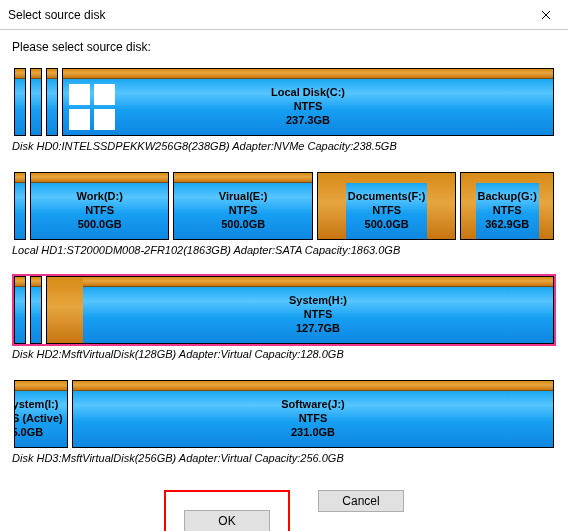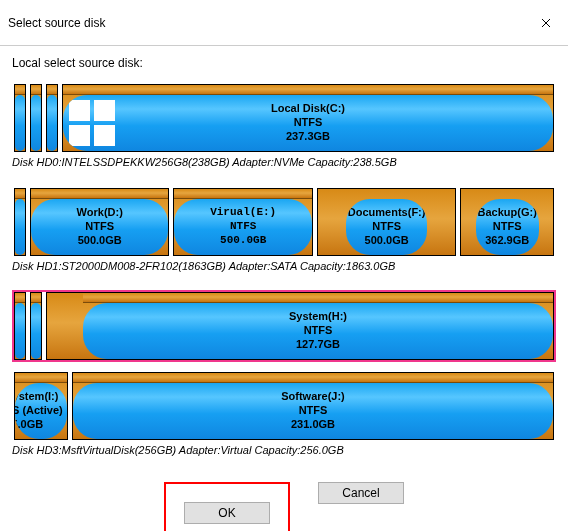--- a/index.html
+++ b/index.html
@@ -5,21 +5,21 @@
   * { box-sizing: border-box; margin: 0; padding: 0; }
   body {
     font-family: "Segoe UI", Tahoma, sans-serif;
     font-size: 11px;
     background: #fff;
     width: 568px;
     height: 531px;
     overflow: hidden;
   }
   .titlebar {
-    height: 46px;
+    height: 30px;
     display: flex;
     align-items: center;
     justify-content: space-between;
     padding: 0 0 0 8px;
     border-bottom: 1px solid #ccc;
     background: #fff;
   }
   .titlebar .title { font-size: 12px; }
   .titlebar .close {
     width: 45px;
@@ -61,21 +61,20 @@
     align-items: center;
     justify-content: center;
     text-align: center;
     font-weight: 700;
     font-size: 11px;
     color: #000;
     position: relative;
     overflow: hidden;
     padding: 0 2px;
     line-height: 1.25;
-    border-radius: 24px;
   }
   .slab.thin { width: 12px; }
   .slab.thin .body::after {
     content: '';
     position: absolute;
     left: 0; right: 0; top: 0; bottom: 0;
   }
 
   .winlogo {
     position: absolute;
@@ -125,21 +124,21 @@
 <div class="titlebar">
   <span class="title">Select source disk</span>
   <div class="close">
     <svg viewBox="0 0 10 10">
         <path d="M1 1 L9 9 M9 1 L1 9" stroke="#000" stroke-width="1" fill="none"></path>
       </svg>
   </div>
 </div>
 
 <div class="content">
-  <div class="prompt">Local select source disk:</div>
+  <div class="prompt">Please select source disk:</div>
   <div id="disks">
       <div class="diskgroup">
         <div class="partrow">
           <div class="slab thin">
             <div class="header"></div>
             <div class="body"></div>
           </div>
           <div class="slab thin">
             <div class="header"></div>
             <div class="body"></div>
@@ -172,21 +171,21 @@
             <div class="body"></div>
           </div>
           <div class="slab" style="flex: 3 1 0%; justify-content: space-between;">
             <div class="header"></div>
             <div class="body">
               <div class="txt">Work(D:)
 NTFS
 500.0GB</div>
             </div>
           </div>
-          <div class="slab" style="flex: 3 1 0%; font-family: Liberation Mono, monospace;">
+          <div class="slab" style="flex: 3 1 0%;">
             <div class="header"></div>
             <div class="body">
               <div class="txt">Virual(E:)
 NTFS
 500.0GB</div>
             </div>
           </div>
           <div class="slab" style="flex: 3 1 0%; align-items: center;">
             <div class="header"></div>
             <div class="body">
@@ -197,41 +196,42 @@
           </div>
           <div class="slab" style="flex: 2 1 0%; align-items: center;">
             <div class="header"></div>
             <div class="body">
               <div class="txt">Backup(G:)
 NTFS
 362.9GB</div>
             </div>
           </div>
         </div>
-        <div class="diskinfo">Disk HD1:ST2000DM008-2FR102(1863GB)  Adapter:SATA  Capacity:1863.0GB</div>
+        <div class="diskinfo">Local HD1:ST2000DM008-2FR102(1863GB)  Adapter:SATA  Capacity:1863.0GB</div>
       </div>
       <div class="diskgroup">
         <div class="partrow selected">
           <div class="slab thin">
             <div class="header"></div>
             <div class="body"></div>
           </div>
           <div class="slab thin">
             <div class="header"></div>
             <div class="body"></div>
           </div>
           <div class="slab" style="flex: 1 1 0%; padding-left: 36px;">
             <div class="header"></div>
             <div class="body">
               <div class="txt">System(H:)
 NTFS
 127.7GB</div>
             </div>
           </div>
         </div>
+        <div class="diskinfo">Disk HD2:MsftVirtualDisk(128GB)  Adapter:Virtual  Capacity:128.0GB</div>
       </div>
       <div class="diskgroup">
         <div class="partrow">
           <div class="slab" style="width: 54px;">
             <div class="header"></div>
             <div class="body">
               <div class="txt" style="text-align: left; margin-left: -14px;">System(I:)
 FS (Active)
 25.0GB</div>
             </div>

